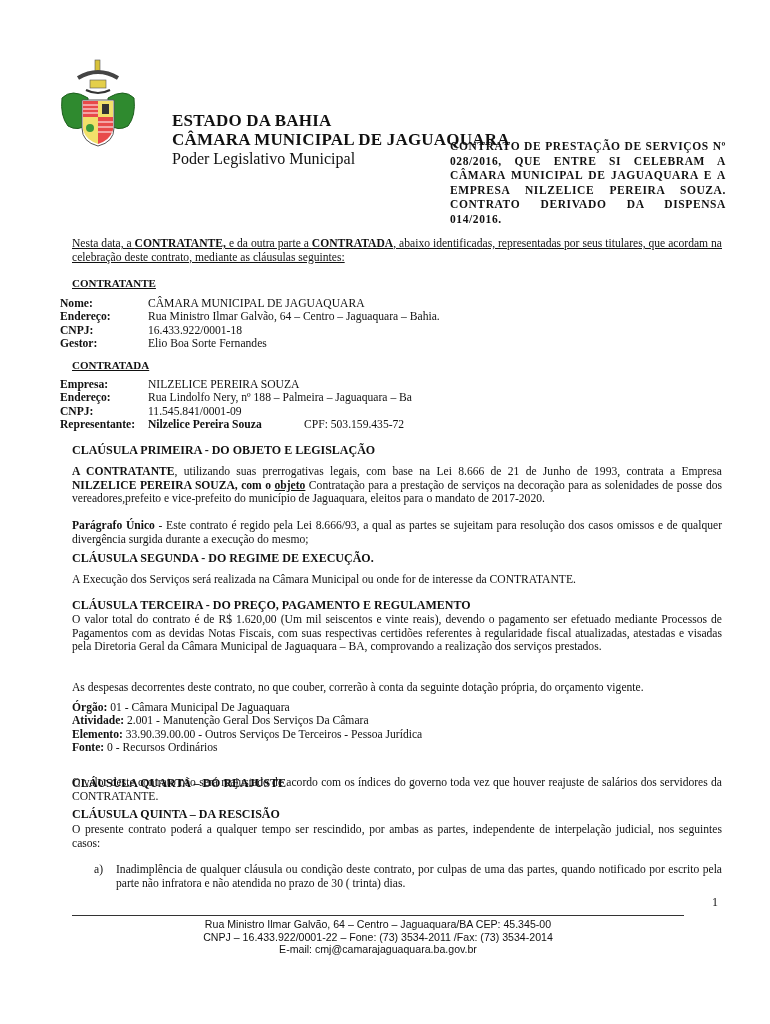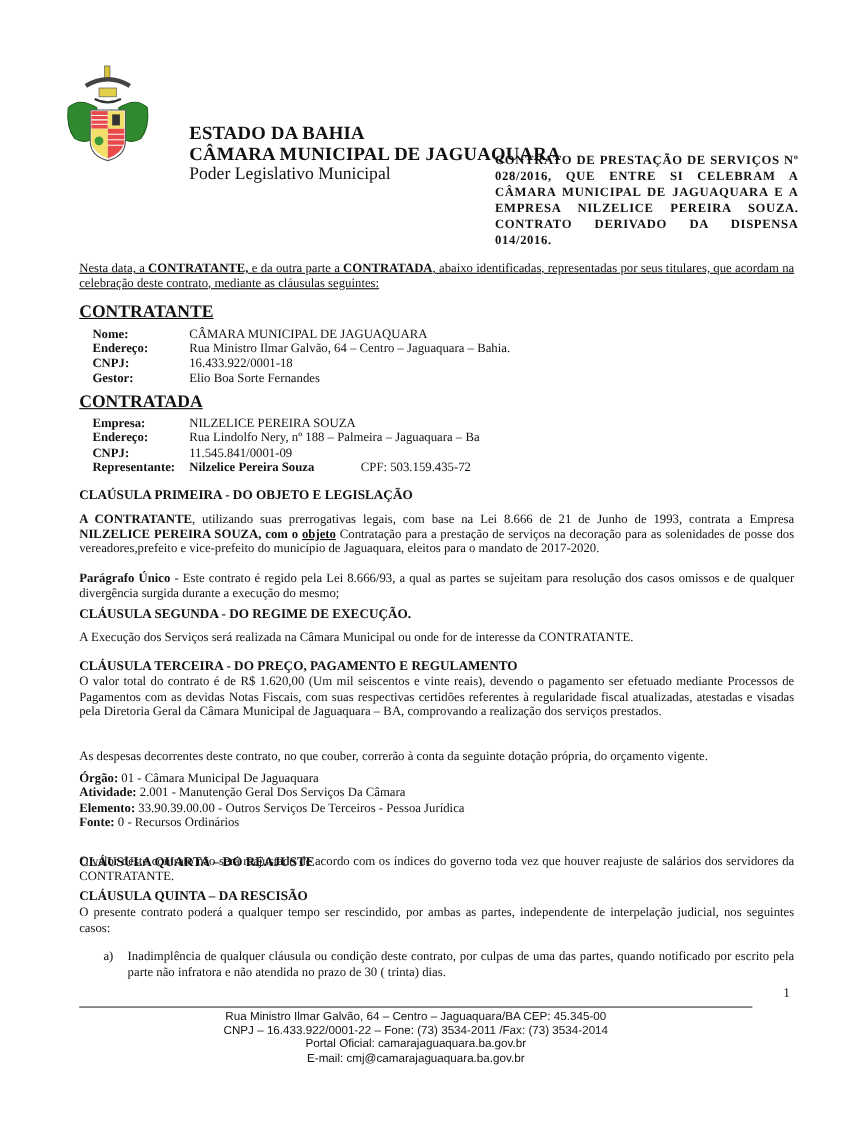--- a/index.html
+++ b/index.html
@@ -9,22 +9,22 @@
   .logo { left: 58px; top: 58px; width: 80px; height: 90px; }
   .hdr { left: 172px; top: 77px; line-height: 19px; margin-top: 34px; }
   .hdr .t1, .hdr .t2 { font-weight: bold; font-size: 17px; letter-spacing: 0.2px; }
   .hdr .t3 { font-size: 16px; }
   .contract-title { left: 450px; top: 139px; width: 276px; font-weight: bold; font-size: 11.5px;
                     line-height: 14.6px; text-align: justify; text-align-last: left; letter-spacing: 0.6px; }
   .txt { font-size: 11.6px; line-height: 13.6px; }
   .para { left: 72px; width: 650px; text-align: justify; }
   .b { font-weight: bold; }
   .u { text-decoration: underline; }
-  .sec-h { font-weight: bold; font-size: 16px; text-decoration: underline; }
-  .kv { left: 84px; }
+  .sec-h { font-weight: bold; font-size: 11px; text-decoration: underline; }
+  .kv { left: 60px; }
   .kv .row { display: flex; height: 13.4px; }
   .kv .k { width: 88px; font-weight: bold; }
   .kv .v {}
   .clause-h { font-weight: bold; font-size: 12px; }
   .footer-line { left: 72px; top: 915px; width: 612px; border-top: 1px solid #333; }
   .footer { left: 72px; top: 918px; width: 612px; text-align: center;
             font-family: "Liberation Sans", "DejaVu Sans", sans-serif; font-size: 10.6px; line-height: 12.6px; color: #111; }
   .pnum { left: 712px; top: 895px; font-size: 12px; }
   .li { left: 94px; width: 628px; text-align: justify; }
   .li .mark { position: absolute; left: 0; }
@@ -143,15 +143,14 @@
   <span class="mark">a)</span>
   <div class="body">Inadimplência de qualquer cláusula ou condição deste contrato, por culpas de uma das partes, quando notificado por escrito pela parte não infratora e não atendida no prazo de 30 ( trinta) dias.</div>
 </div>
 
 <div class="abs pnum">1</div>
 
 <div class="abs footer-line"></div>
 <div class="abs footer">
   <div>Rua Ministro Ilmar Galvão, 64 – Centro – Jaguaquara/BA CEP: 45.345-00</div>
   <div>CNPJ – 16.433.922/0001-22 – Fone: (73) 3534-2011 /Fax: (73) 3534-2014</div>
-  <div>Portal Oficial: camarajaguaquara.ba.gov.br</div>
   <div>E-mail: cmj@camarajaguaquara.ba.gov.br</div>
 </div>
 
 </body></html>

